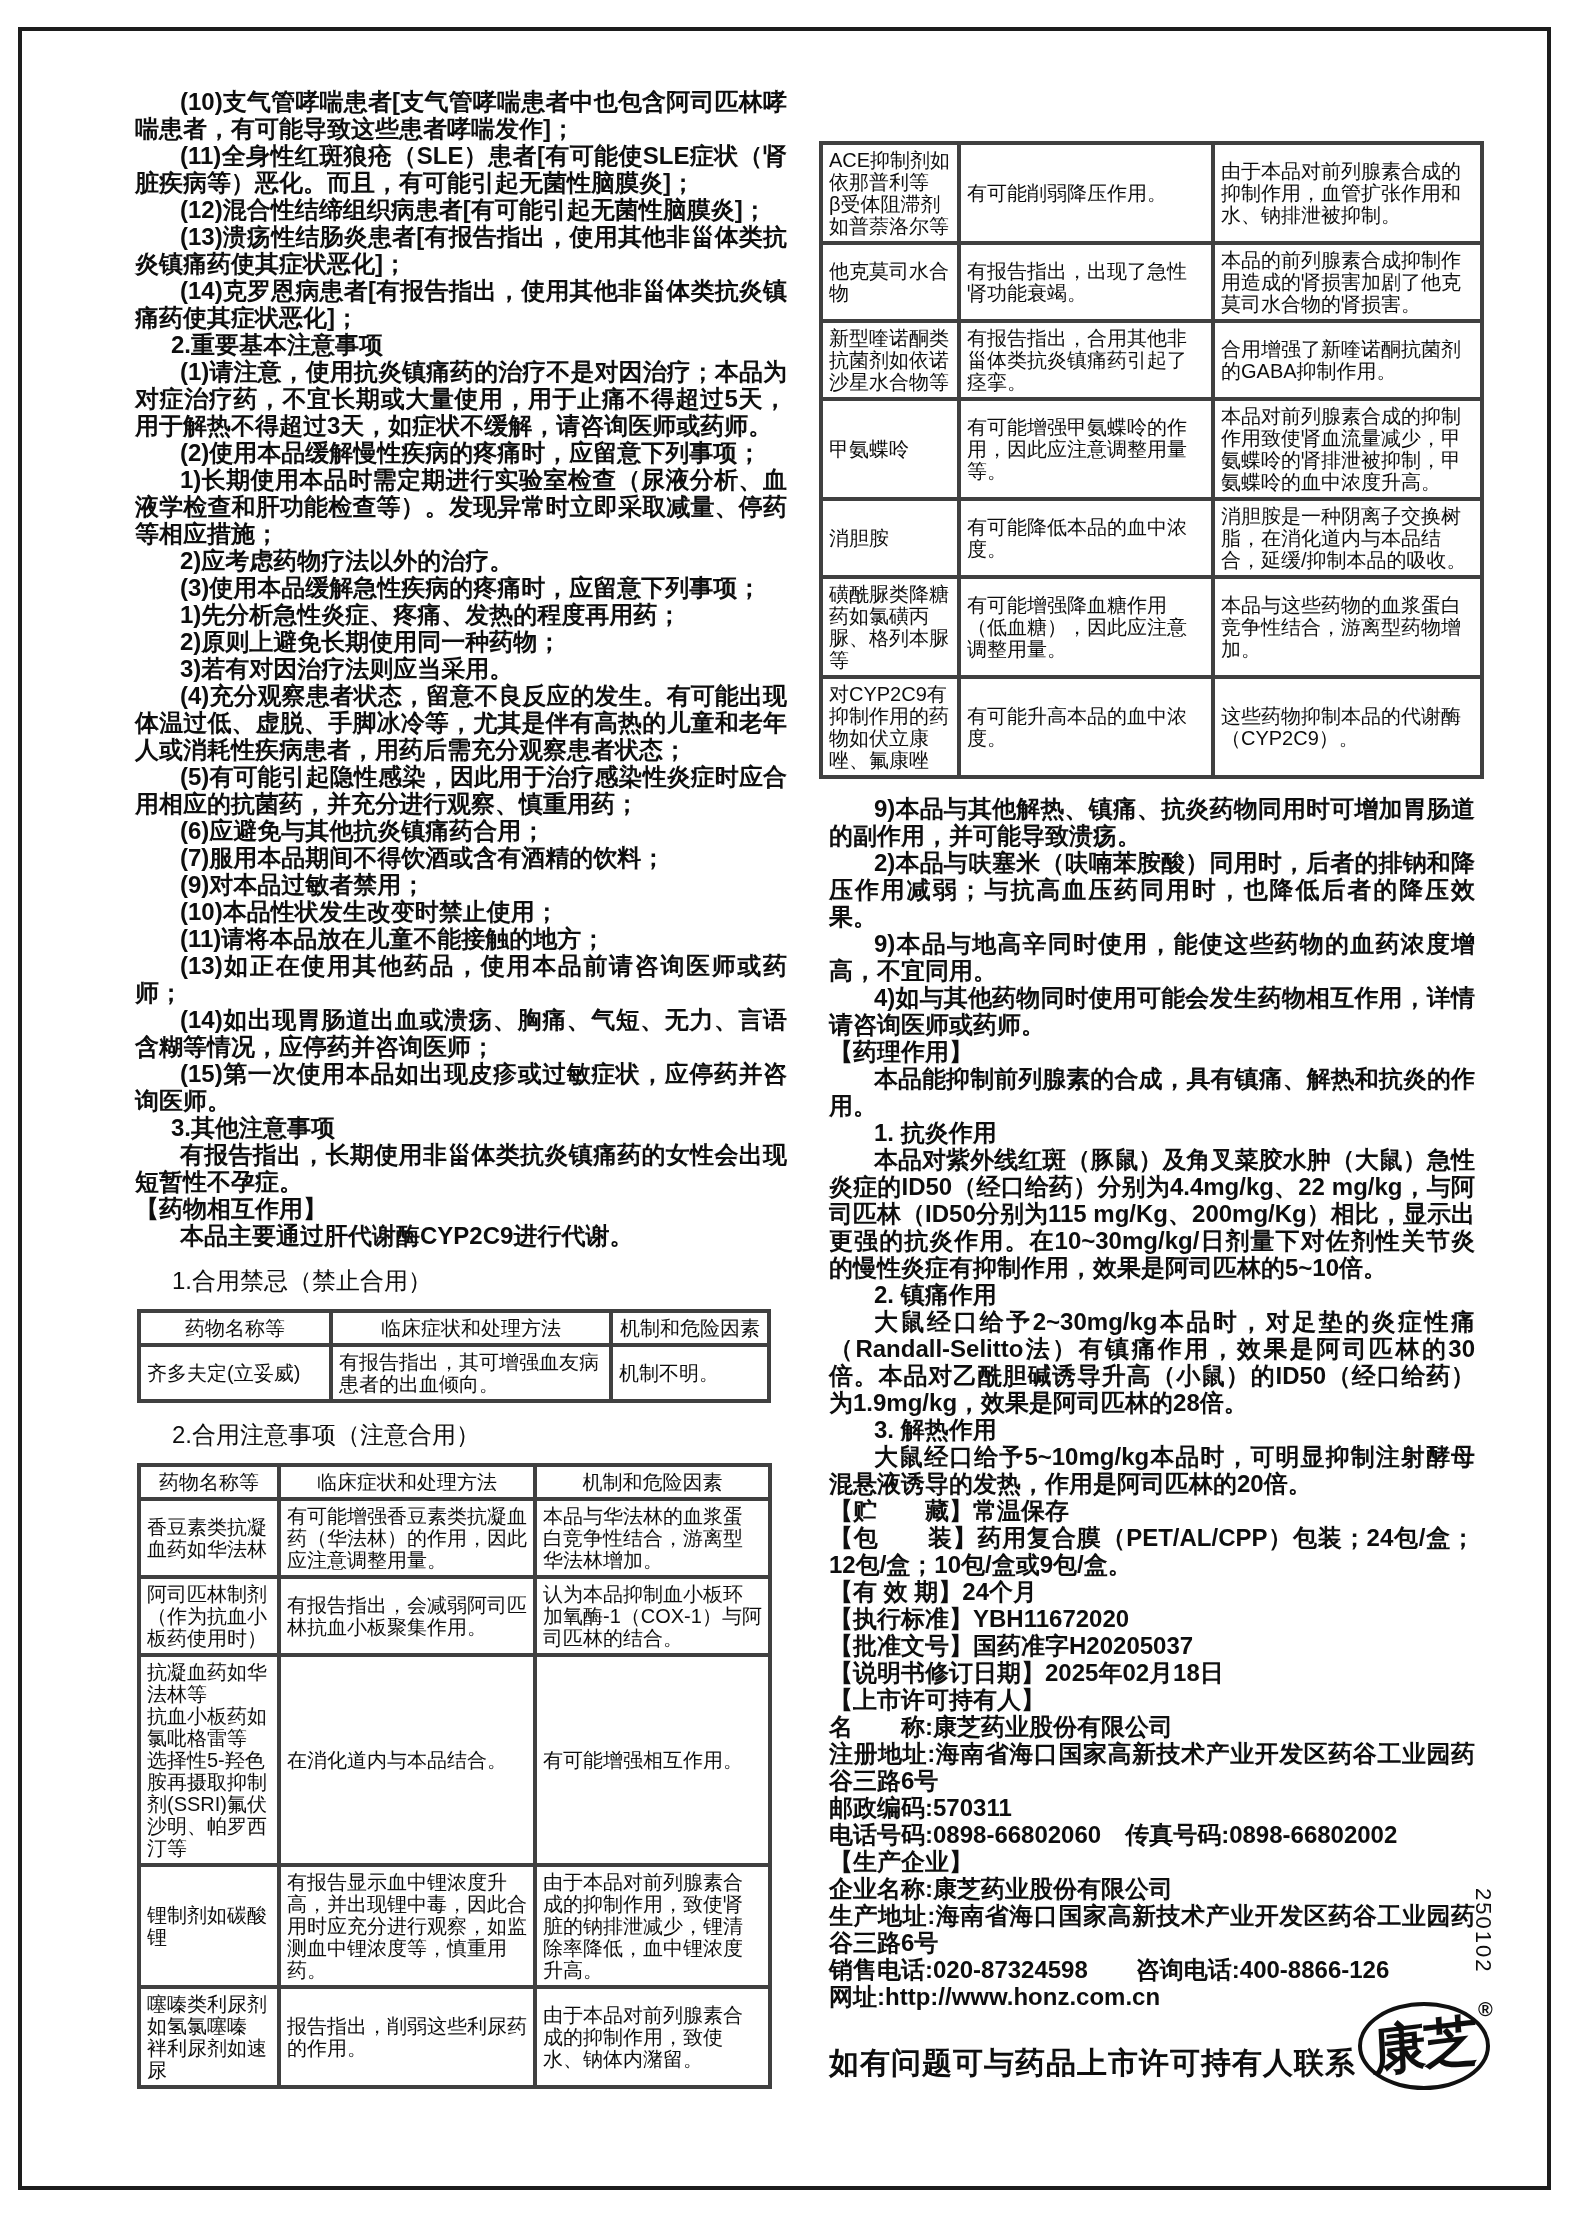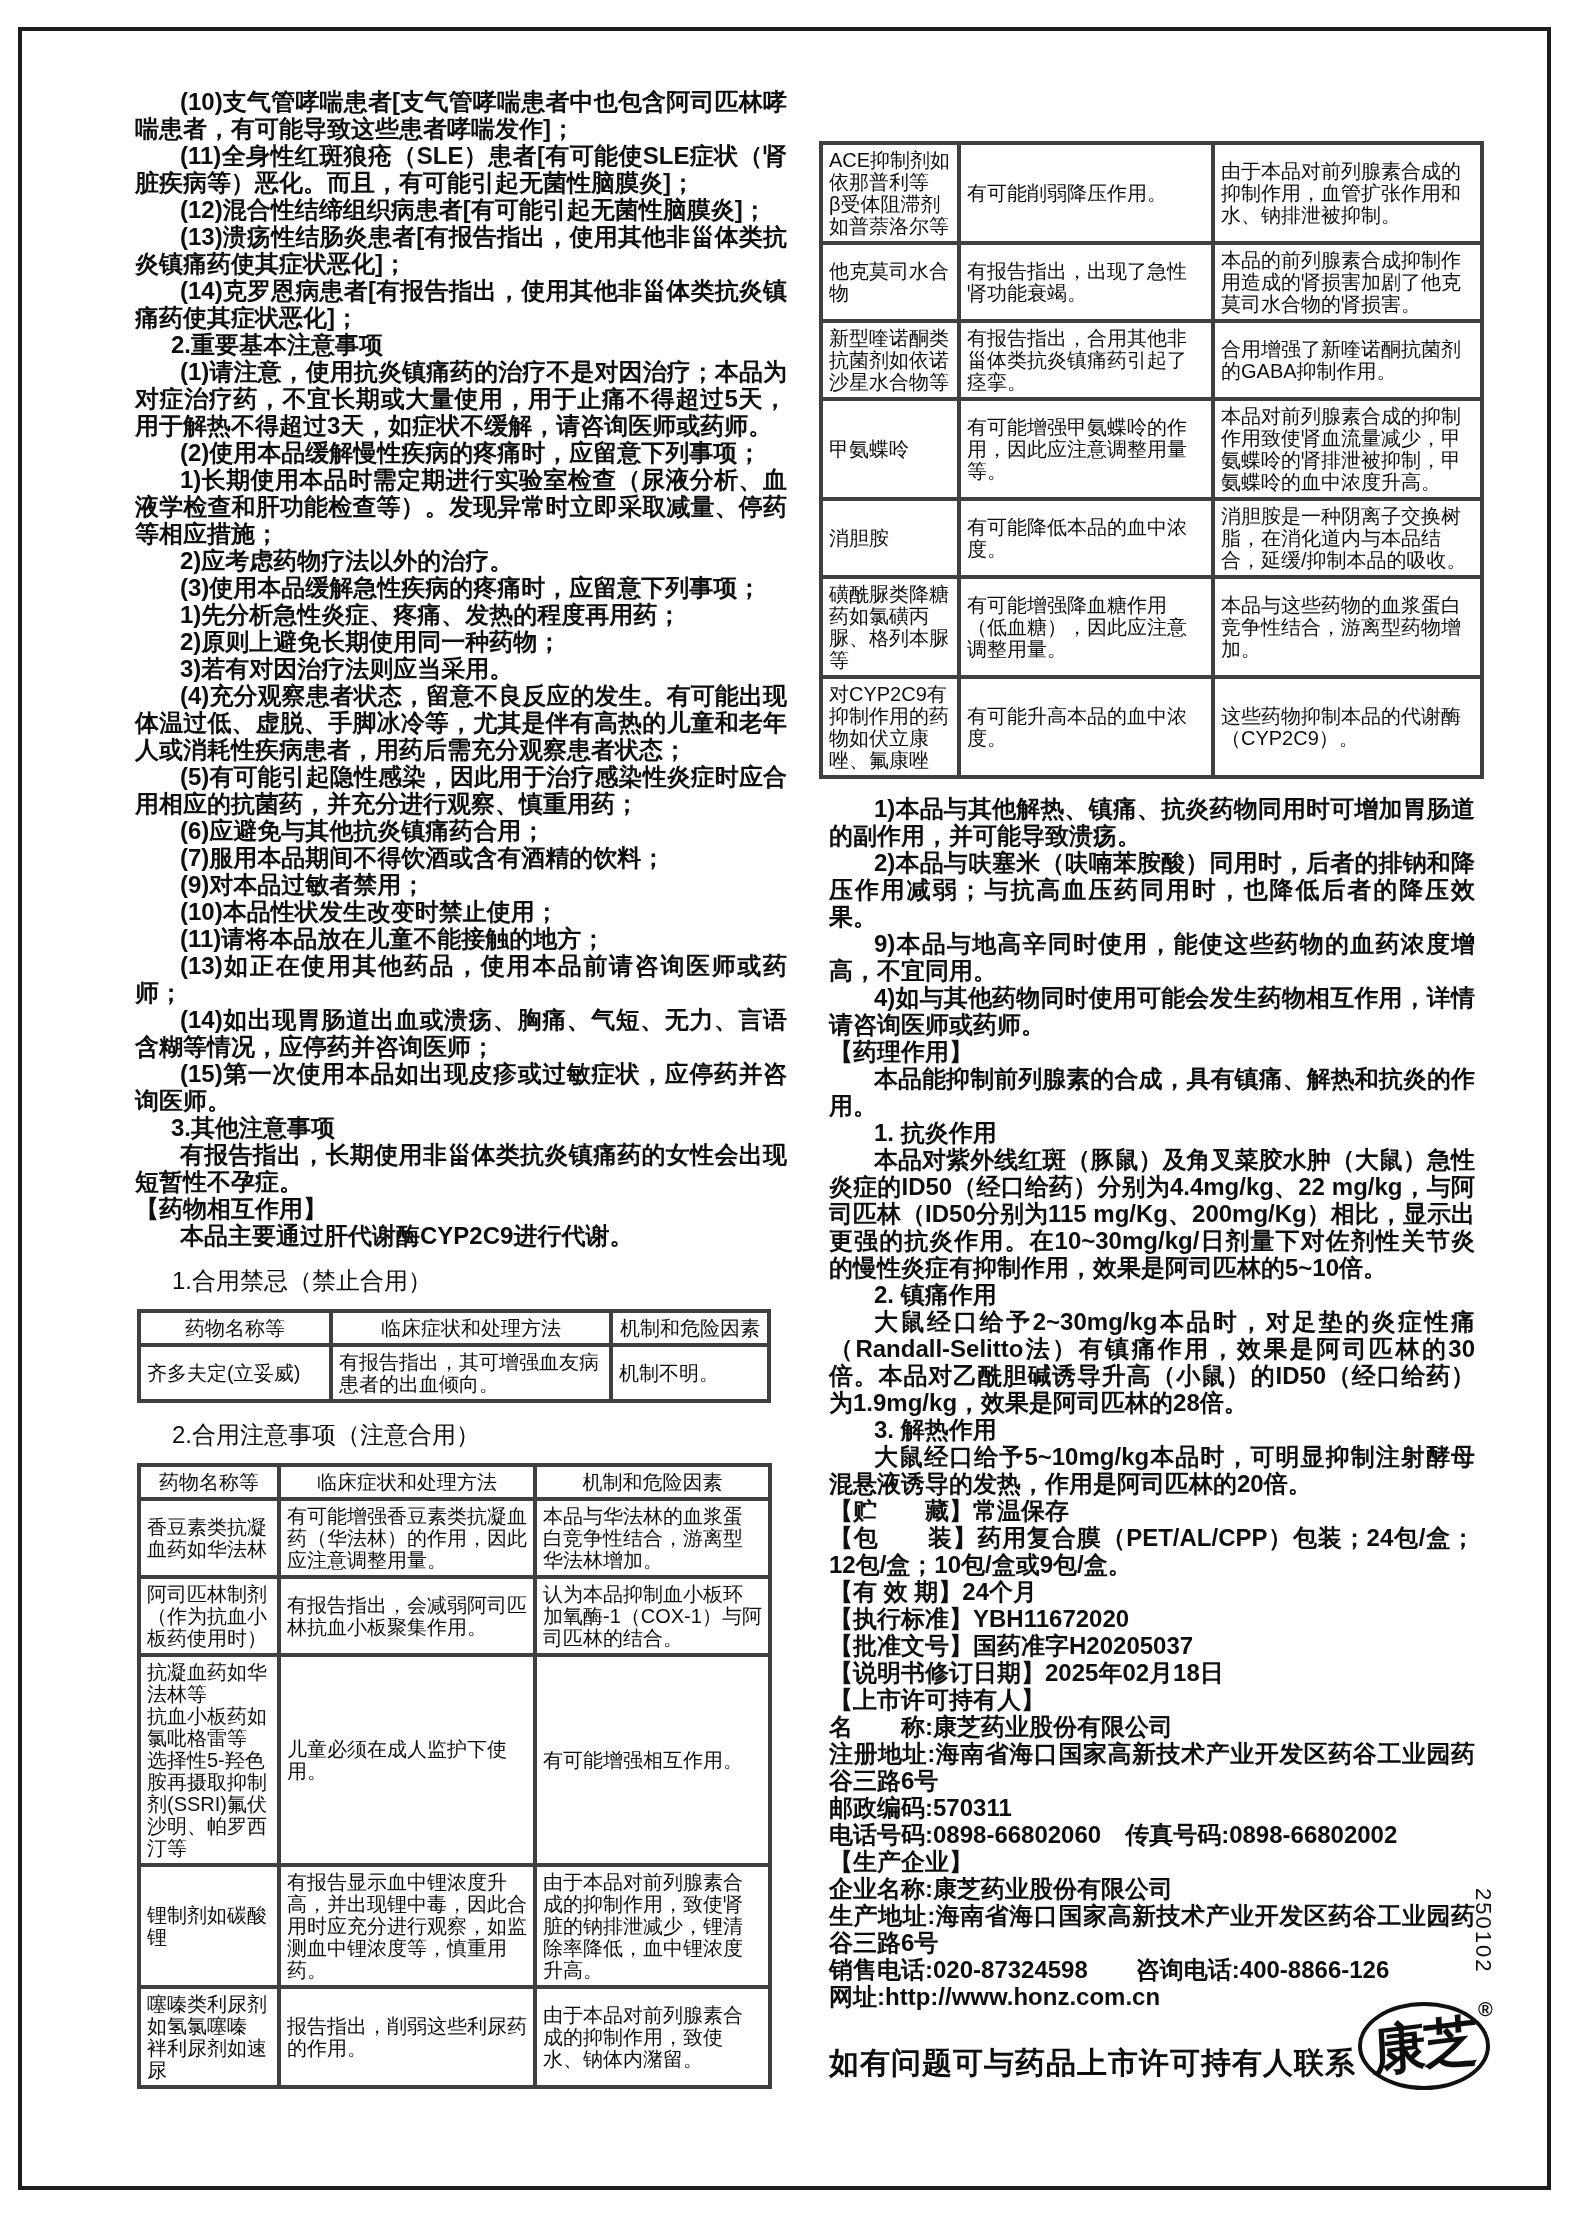--- a/index.html
+++ b/index.html
@@ -165,21 +165,21 @@
           <tr>
             <td class="cell-name">阿司匹林制剂（作为抗血小板药使用时）</td>
             <td>有报告指出，会减弱阿司匹林抗血小板聚集作用。</td>
             <td>认为本品抑制血小板环加氧酶-1（COX-1）与阿司匹林的结合。</td>
           </tr>
 
           <tr>
             <td class="cell-name">抗凝血药如华法林等
 抗血小板药如氯吡格雷等
 选择性5-羟色胺再摄取抑制剂(SSRI)氟伏沙明、帕罗西汀等</td>
-            <td>儿童必须在成人监护下使用。</td>
+            <td>在消化道内与本品结合。</td>
             <td>有可能增强相互作用。</td>
           </tr>
 
           <tr>
             <td class="cell-name">锂制剂如碳酸锂</td>
             <td>有报告显示血中锂浓度升高，并出现锂中毒，因此合用时应充分进行观察，如监测血中锂浓度等，慎重用药。</td>
             <td>由于本品对前列腺素合成的抑制作用，致使肾脏的钠排泄减少，锂清除率降低，血中锂浓度升高。</td>
           </tr>
 
           <tr>
@@ -241,21 +241,21 @@
           <tr>
             <td class="cell-name">对CYP2C9有抑制作用的药物如伏立康唑、氟康唑</td>
             <td>有可能升高本品的血中浓度。</td>
             <td>这些药物抑制本品的代谢酶（CYP2C9）。</td>
           </tr>
         </tbody>
     </table>
 
     <div class="rc-paras">
 
-        <div class="para s-b">1)本品与其他解热、镇痛、抗炎药物同用时可增加胃肠道的副作用，并可能导致溃疡。</div>
+        <div class="para s-b">9)本品与其他解热、镇痛、抗炎药物同用时可增加胃肠道的副作用，并可能导致溃疡。</div>
 
         <div class="para s-b">2)本品与呋塞米（呋喃苯胺酸）同用时，后者的排钠和降压作用减弱；与抗高血压药同用时，也降低后者的降压效果。</div>
 
         <div class="para s-b">9)本品与地高辛同时使用，能使这些药物的血药浓度增高，不宜同用。</div>
 
         <div class="para s-b">4)如与其他药物同时使用可能会发生药物相互作用，详情请咨询医师或药师。</div>
 
         <div class="para s-f">【药理作用】</div>
 
         <div class="para s-b">本品能抑制前列腺素的合成，具有镇痛、解热和抗炎的作用。</div>

